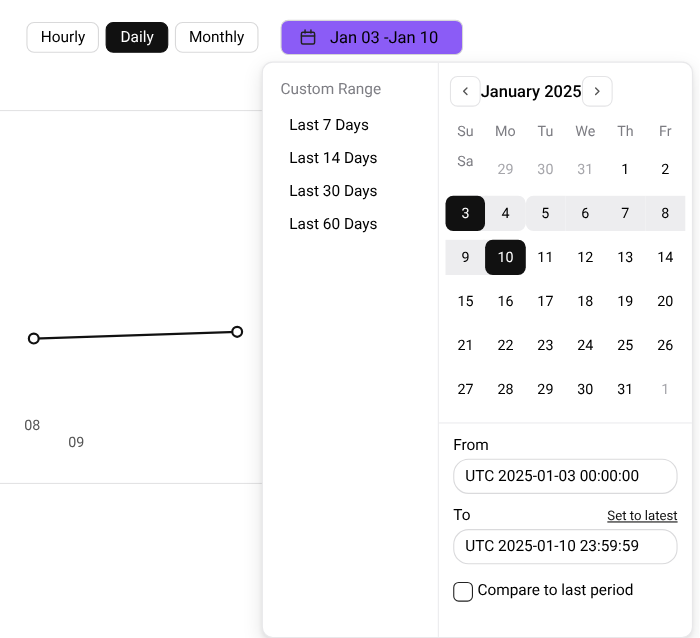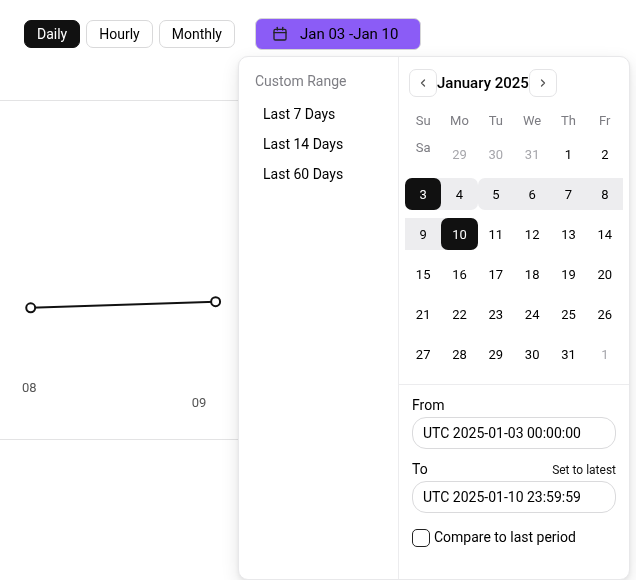--- a/index.html
+++ b/index.html
@@ -71,21 +71,21 @@
       position: absolute;
       top: 380px;
       left: 0;
       width: 300px;
       display: flex;
       font-size: 13px;
       color: #555;
       flex-direction: column;
     }
     .xlabels span:first-child { margin-left: 22px; }
-    .xlabels span:last-child { margin-left: 98px; text-align: center; }
+    .xlabels span:last-child { margin-left: 62px; }
     
     .popup {
       position: absolute;
       top: 56px;
       left: 238px;
       display: flex;
       background: #fff;
       border: 1px solid #e8e8ea;
       border-radius: 10px;
       box-shadow: 0 6px 18px rgba(0,0,0,0.10), 0 2px 4px rgba(0,0,0,0.06);
@@ -189,20 +189,21 @@
       font-size: 14px;
       margin-bottom: 4px;
       display: flex;
       justify-content: space-between;
       align-items: baseline;
     }
     .linkish {
       font-size: 12px;
       color: #111;
       cursor: pointer;
+      text-decoration: underline;
     }
     .txtin {
       width: 100%;
       border: 1px solid #dadadc;
       border-radius: 14px;
       padding: 7px 10px;
       font-size: 14px;
       margin-bottom: 12px;
     }
     .chkrow {
@@ -227,22 +228,22 @@
       cursor: pointer;
     }
     .btn.cancel { background: #fff; border: 1px solid #dadadc; }
     .btn.apply  { background: #111; color: #fff; border: 1px solid #111; }
   </style>
 </head>
 <body>
 
 <div class="toprow">
   <div class="seggroup" id="seggroup">
+      <button class="segbtn">Hourly</button>
       <button class="segbtn active">Daily</button>
-      <button class="segbtn">Hourly</button>
       <button class="segbtn">Monthly</button>
     </div>
   <div class="datebtn">
     <svg class="cal-icon" viewBox="0 0 24 24" fill="none" stroke="#222" stroke-width="2" stroke-linecap="round" stroke-linejoin="round">
       <rect x="3" y="5" width="18" height="16" rx="2"></rect>
       <line x1="3" y1="10" x2="21" y2="10"></line>
       <line x1="8" y1="2" x2="8" y2="6"></line>
       <line x1="16" y1="2" x2="16" y2="6"></line>
     </svg>
     <span>Jan 03 -Jan 10</span>
@@ -260,20 +261,21 @@
   <span>08</span>
   <span>09</span>
 </div>
 
 <div class="popup">
   <div class="popup-left">
     <div class="presets-title">Custom Range</div>
     <div id="presets">
         <div class="preset">Last 7 Days</div>
         <div class="preset">Last 14 Days</div>
+        <div class="preset">Last 30 Days</div>
         <div class="preset">Last 60 Days</div>
       </div>
   </div>
   <div class="popup-right">
     <div class="cal-header">
       <div class="navbtn">
         <svg width="12" height="12" viewBox="0 0 24 24" fill="none" stroke="#555" stroke-width="2.5" stroke-linecap="round" stroke-linejoin="round">
             <polyline points="15 18 9 12 15 6"></polyline>
           </svg>
       </div>

